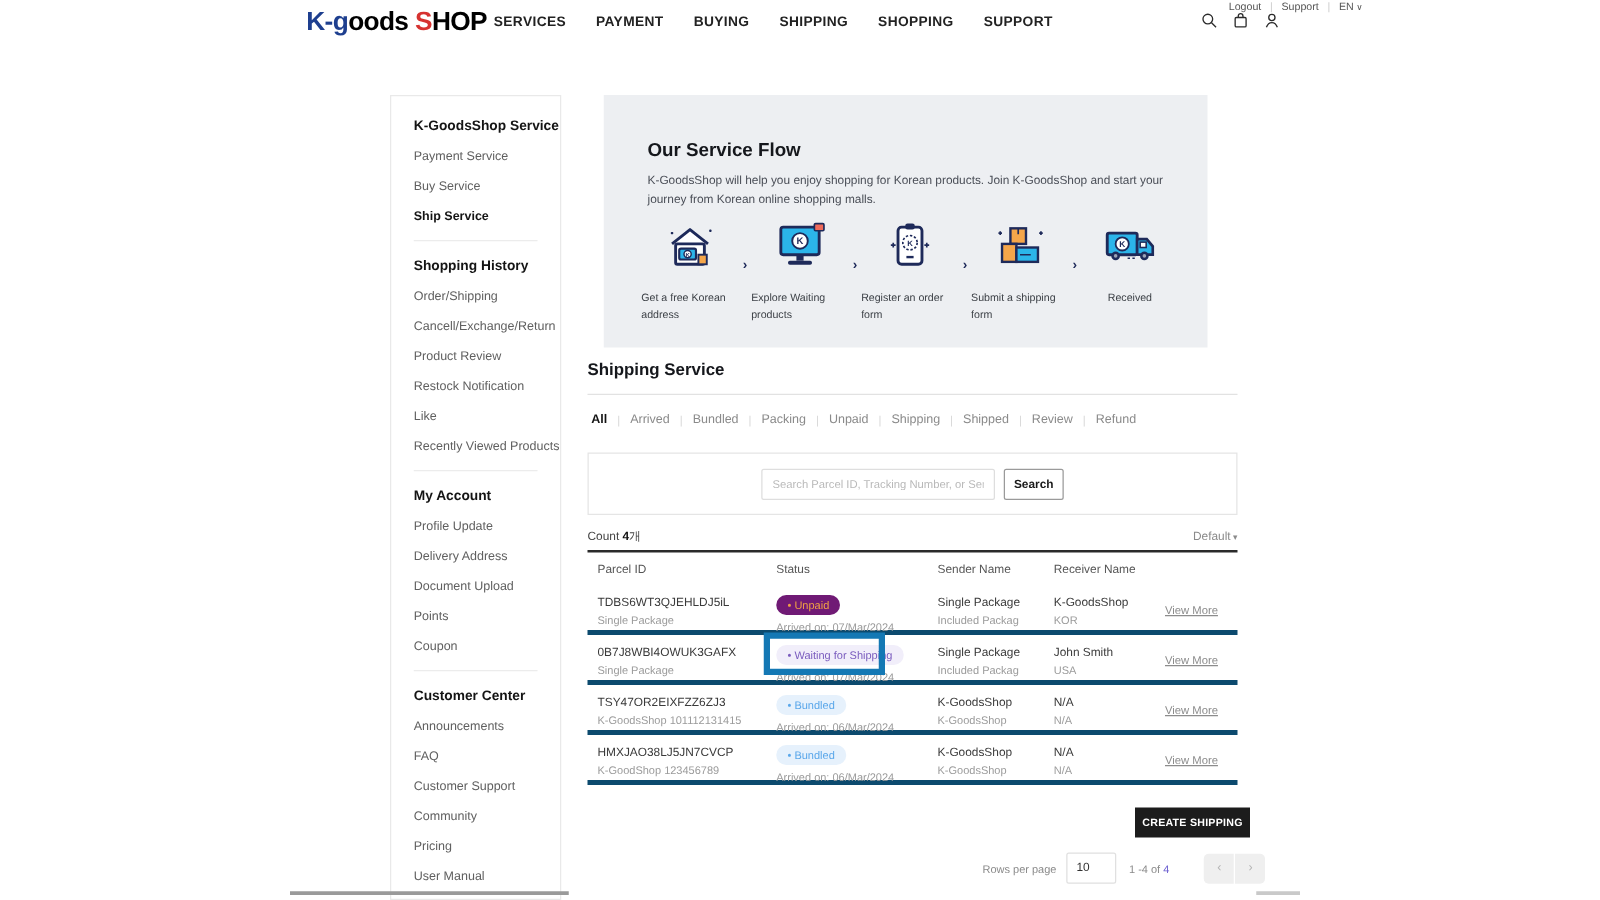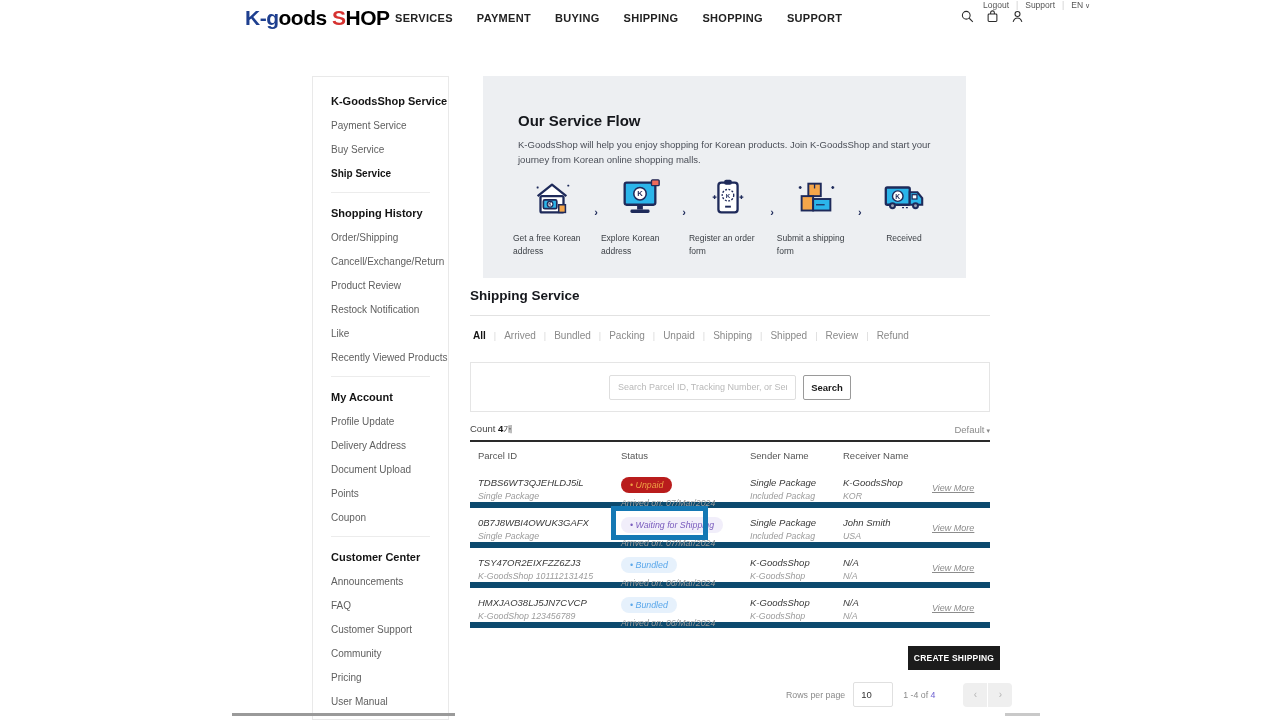--- a/index.html
+++ b/index.html
@@ -60,35 +60,35 @@
   .search-input { width:187px; height:25px; border:1px solid #dedede; border-radius:2px; font-size:9px; padding:0 8px; color:#333; font-family:"Liberation Sans", sans-serif; }
   .search-input::placeholder { color:#b9b9b9; }
   .search-btn { width:48px; height:25px; border:1px solid #9a9a9a; border-radius:2px; background:#fff; font-size:9.5px; font-weight:bold; color:#1a1a1a; cursor:pointer; font-family:"Liberation Sans", sans-serif; }
 
   .count-row { left:470px; top:423px; width:520px; display:flex; justify-content:space-between; align-items:center; font-size:9.5px; color:#444; }
   .count-row b { font-weight:bold; color:#111; }
   .sort-dd { color:#8a8a8a; cursor:pointer; }
   .sort-dd .caret { font-size:7px; margin-left:2px; }
 
   .table { left:470px; top:440px; width:520px; border-top:2px solid #2a2a2a; }
-  .t-row { position:relative; height:40px; border-bottom:6px solid #0c4a6e;font-style:italic; }
+  .t-row { position:relative; height:40px; border-bottom:4px solid #0c4a6e; }
   .t-head { position:relative; height:26px; font-size:9.5px; color:#555; }
   .c-parcel { position:absolute; left:8px; }
   .c-status { position:absolute; left:151px; }
   .c-sender { position:absolute; left:280px; }
   .c-receiver { position:absolute; left:373px; }
   .c-action { position:absolute; left:462px; }
   .t-head span { top:8px; }
   .cell-main { font-size:9.5px; color:#3a3a3a; line-height:1.25; }
   .cell-sub { font-size:8.8px; color:#9b9b9b; margin-top:2px; }
   .t-row .c-parcel, .t-row .c-sender, .t-row .c-receiver { top:9px; }
   .t-row .c-status { top:6px; }
   .t-row .c-action { top:15px; }
   .badge { display:inline-block; font-size:8.8px; padding:3px 9px; border-radius:10px; white-space:nowrap; }
-  .badge.orange { color:#efa144; background:#b91c1c; }
+  .badge.orange { color:#efa144; background:#701a75; }
   .badge.purple { color:#7a5cbe; background:#f1eefa; }
   .badge.blue   { color:#5aa7ea; background:#e6f1fc; }
   .arrived { font-size:8.8px; color:#9b9b9b; margin-top:5px; }
   .view-more { font-size:9px; color:#8c8c8c; text-decoration:underline; cursor:pointer; }
 
   .highlight-box { left:611px; top:506px; width:97px; height:34px; border:5px solid #1478b4; z-index:5; }
 
   .create-btn {
     left:908px; top:646px; width:92px; height:24px; background:#1c1c1c; color:#fff;
     border:none; font-size:8.5px; font-weight:bold; letter-spacing:0.2px; cursor:pointer;
@@ -213,21 +213,21 @@
             <span>
           <svg viewBox="0 0 48 48">
             <rect x="8" y="7" width="32" height="23" rx="2" fill="#2bb5ea" stroke="#1e2a5a" stroke-width="2.4"></rect>
             <circle cx="24" cy="18.5" r="6.5" fill="#fff" stroke="#1e2a5a" stroke-width="1.6"></circle>
             <text x="24" y="21.3" font-size="8" font-weight="bold" fill="#1e2a5a" text-anchor="middle" font-family="Liberation Sans, sans-serif">K</text>
             <rect x="36" y="4" width="8" height="6" rx="1" fill="#ef6a5a" stroke="#1e2a5a" stroke-width="1.4"></rect>
             <rect x="21" y="30" width="6" height="5" fill="#1e2a5a"></rect>
             <rect x="14" y="35" width="20" height="3.5" rx="1.5" fill="#1e2a5a"></rect>
           </svg></span>
           </div>
-        <div class="flow-label">Explore Korean address</div>
+        <div class="flow-label">Explore Waiting products</div>
       </div>
 
       <span class="flow-chevron">›</span>
 
       <div class="flow-step">
         <div class="icon-wrap">
             <span>
           <svg viewBox="0 0 48 48">
             <rect x="14" y="7" width="20" height="31" rx="3" fill="#fff" stroke="#1e2a5a" stroke-width="2.4"></rect>
             <rect x="20" y="4" width="8" height="5" rx="2" fill="#1e2a5a"></rect>

